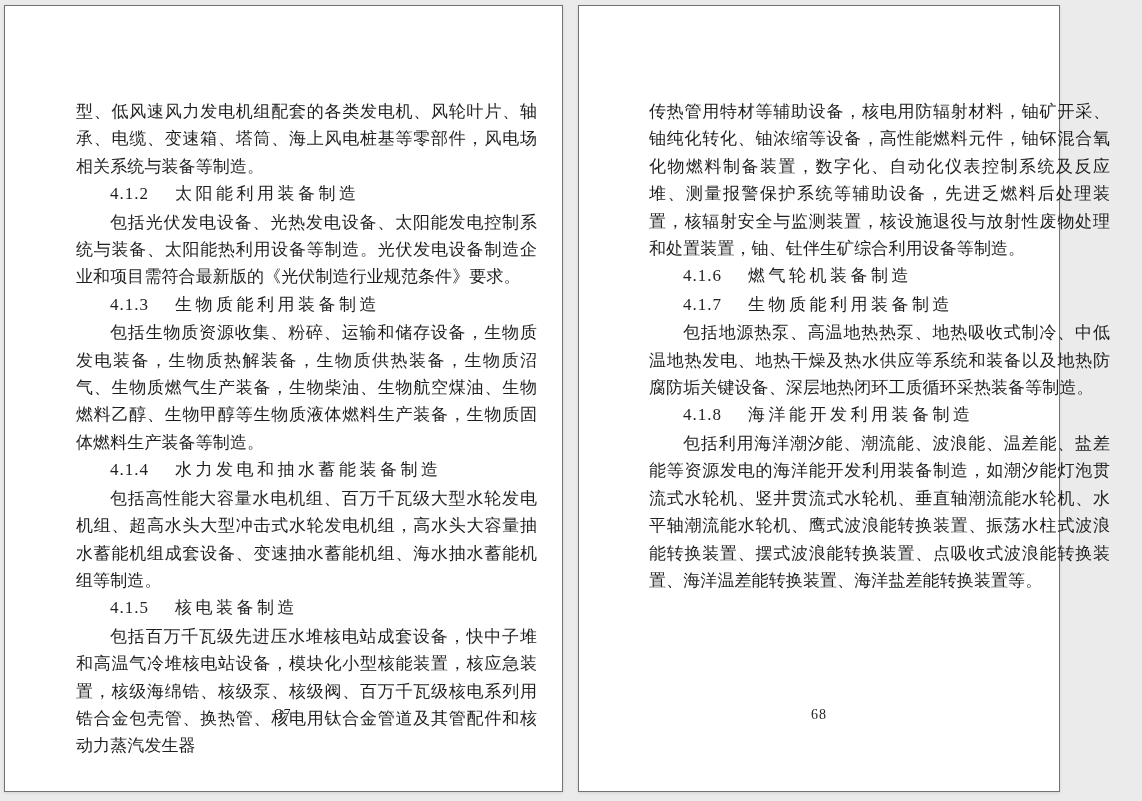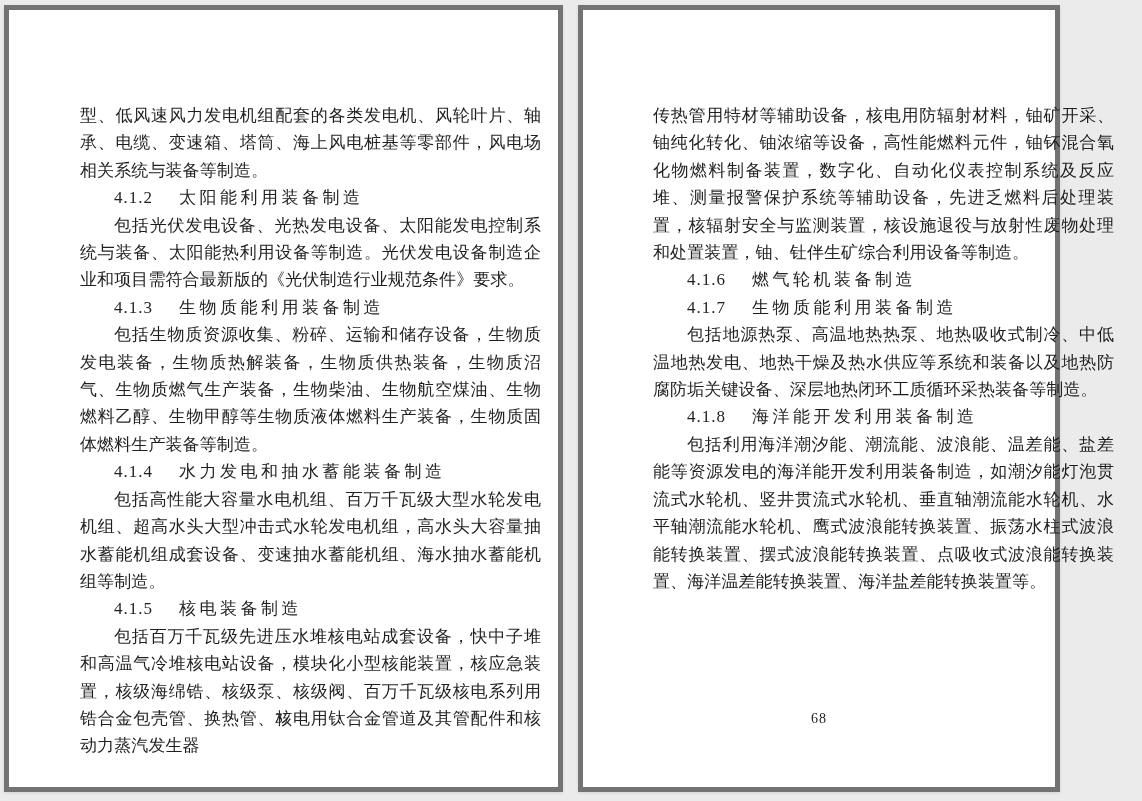--- a/index.html
+++ b/index.html
@@ -16,21 +16,21 @@
   }
   .viewer {
     position: absolute;
     inset: 0;
   }
   .page {
     position: absolute;
     top: 5px;
     height: 787px;
     background: #ffffff;
-    border: 5px solid #737373;
+    border: 1px solid #737373;
     box-sizing: border-box;
     box-shadow: 0 1px 3px rgba(0,0,0,0.10);
   }
   .page-left  { left: 4px;   width: 559px; }
   .page-right { left: 578px; width: 482px; }
 
   .page-content {
     position: absolute;
     top: 92px;
     width: 461px;
@@ -52,20 +52,21 @@
 
   .heading {
     margin: 0;
     padding-left: 34px;
     white-space: nowrap;
   }
   .h-num { letter-spacing: 1px; }
   .h-title {
     margin-left: 26px;
     letter-spacing: 3.5px;
+    font-family: Liberation Mono, monospace;
   }
 
   .page-num {
     position: absolute;
     top: 701px;
     left: 0;
     width: 100%;
     text-align: center;
     font-size: 14px;
     color: #1f1f1f;

